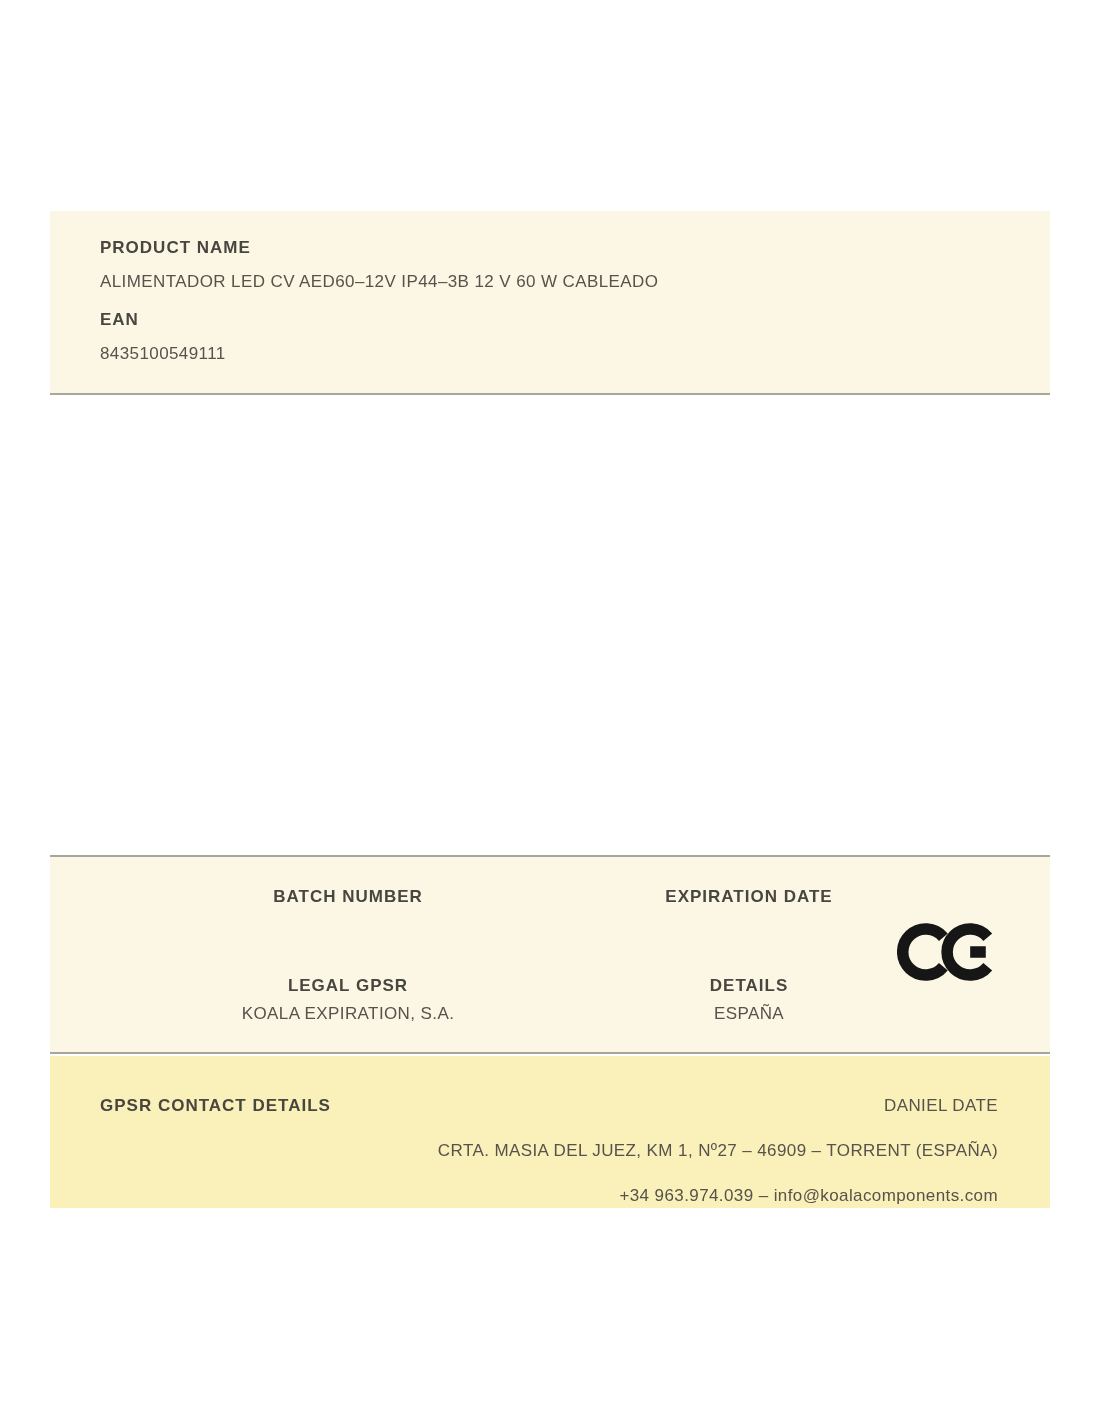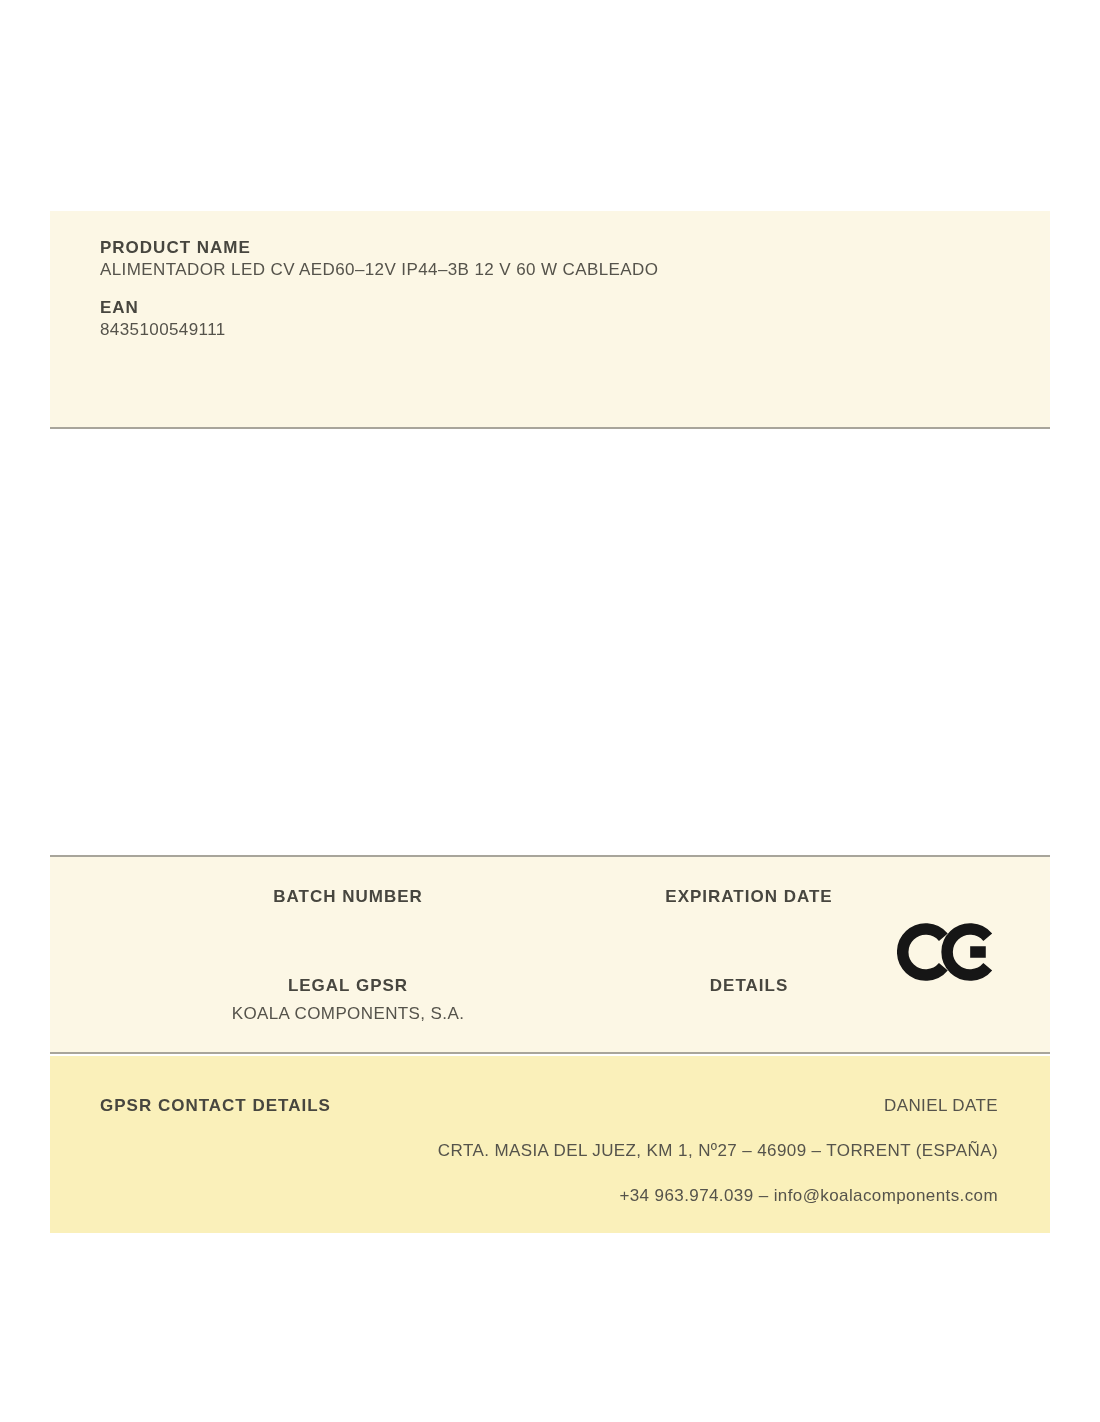--- a/index.html
+++ b/index.html
@@ -10,51 +10,51 @@
     position: relative;
     color: #55534B;
   }
   .panel {
     position: absolute;
     left: 50px;
     width: 1000px;
     padding-left: 16px;
   }
   .product-panel {
-    top: 211px; height: 218px;
+    top: 211px; height: 184px;
     background: var(--panel-cream, #FCF7E5);
     border-bottom: 2px solid var(--border, #A8A59B);
     padding: 26px 50px 0 50px;
   }
   .batch-panel {
     top: 855px; height: 199px;
     background: var(--panel-cream, #FCF7E5);
     border-top: 2px solid var(--border, #A8A59B);
     border-bottom: 2px solid var(--border, #A8A59B);
   }
   .gpsr-panel {
-    top: 1056px; height: 177px;
+    top: 1056px; height: 152px;
     background: var(--panel-yellow, #FAF0BA);
     padding: 39px 52px 4px 50px;
   }
   .label {
     font-weight: 700;
     font-size: 17px;
     line-height: 22px;
     letter-spacing: 1px;
     color: var(--label-text, #47463F);
   }
   .value {
     font-weight: 400;
     font-size: 17px;
     line-height: 22px;
     letter-spacing: 0.4px;
     color: var(--value-text, #55534B);
   }
-  .product-panel .value { margin-top: 0; }
+  .product-panel .value { margin-top: 12px; }
   .product-panel .ean-label { margin-top: 16px; }
 
   
   .batch-panel .field { position: absolute; width: 400px; text-align: center; }
   .field-batch      { left: 98px;  top: 29px; }
   .field-expiration { left: 499px; top: 29px; }
   .field-legal      { left: 98px;  top: 118px; }
   .field-origin     { left: 499px; top: 118px; }
   .batch-panel .field .value { margin-top: 6px; }
   .ce-mark {
@@ -88,24 +88,25 @@
 
   <section class="panel batch-panel">
     <div class="field field-batch">
       <div class="label">BATCH NUMBER</div>
     </div>
     <div class="field field-expiration">
       <div class="label">EXPIRATION DATE</div>
     </div>
     <div class="field field-legal">
       <div class="label">LEGAL GPSR</div>
-      <div class="value">KOALA COMPONENTS, S.A.</div>
+      <div class="value">KOALA EXPIRATION, S.A.</div>
     </div>
     <div class="field field-origin">
       <div class="label">DETAILS</div>
+      <div class="value">ESPAÑA</div>
     </div>
     <svg class="ce-mark" viewBox="0 0 118 70" aria-label="CE">
       <path d="M 56.4 17 A 28 28 0 1 0 56.4 53" fill="none" stroke="#161616" stroke-width="14"></path>
       <path d="M 110.4 17 A 28 28 0 1 0 110.4 53" fill="none" stroke="#161616" stroke-width="14"></path>
       <line x1="89" y1="35" x2="108" y2="35" stroke="#161616" stroke-width="14"></line>
     </svg>
   </section>
 
   <section class="panel gpsr-panel">
     <div class="gpsr-row">

